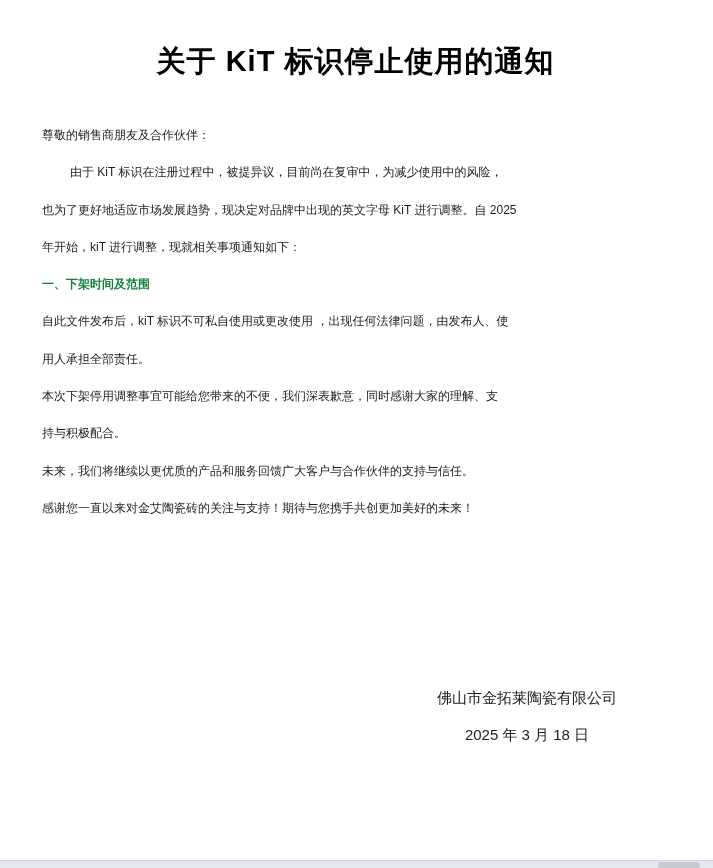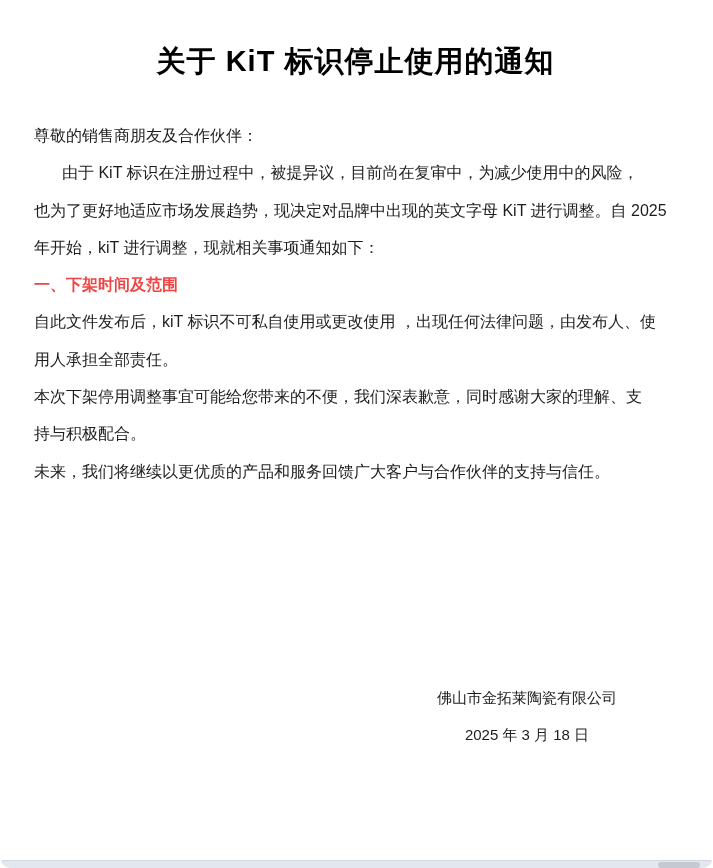--- a/index.html
+++ b/index.html
@@ -1,15 +1,15 @@
 <!DOCTYPE html>
 <html><head>
 <meta charset="utf-8">
 <style>
-  * { margin: 0; padding: 0; box-sizing: border-box; border-radius: 11px; }
+  * { margin: 0; padding: 0; box-sizing: border-box; }
   html, body { width: 713px; height: 868px; }
   body {
     position: relative;
     width: 713px;
     height: 868px;
     background: #ffffff;
     font-family: "Liberation Sans", "DejaVu Sans", sans-serif;
     color: #1a1a1a;
     overflow: hidden;
   }
@@ -32,27 +32,28 @@
   }
   .doc-body {
     position: absolute;
     top: 117px;
     left: 34px;
     right: 36px;
   }
   .line {
     height: 37.3px;
     line-height: 37.3px;
-    font-size: 16px;
+    font-size: 12px;
     white-space: nowrap;
     overflow: hidden;
     color: #1d1d1f;
+    margin-left: 8px;
   }
   .indent { padding-left: 28px; }
-  .heading { font-weight: 700; color: #ef4444; }
+  .heading { font-weight: 700; color: #15803d; }
   .signature {
     position: absolute;
     top: 679px;
     left: 427px;
     width: 200px;
     text-align: center;
   }
   .signature .sig-line {
     height: 37px;
     line-height: 37px;
@@ -96,20 +97,21 @@
 
     <div class="line heading">一、下架时间及范围</div>
 
 
 
     <div class="line">自此文件发布后，kiT 标识不可私自使用或更改使用 ，出现任何法律问题，由发布人、使</div>
     <div class="line">用人承担全部责任。</div>
     <div class="line">本次下架停用调整事宜可能给您带来的不便，我们深表歉意，同时感谢大家的理解、支</div>
     <div class="line">持与积极配合。</div>
     <div class="line">未来，我们将继续以更优质的产品和服务回馈广大客户与合作伙伴的支持与信任。</div>
+    <div class="line">感谢您一直以来对金艾陶瓷砖的关注与支持！期待与您携手共创更加美好的未来！</div>
 
   </div>
 
   <div class="signature">
     <div class="sig-line">佛山市金拓莱陶瓷有限公司</div>
     <div class="sig-line">2025 年 3 月 18 日</div>
   </div>
 
   <div class="scrollbar-track">
     <div class="scrollbar-thumb"></div>

